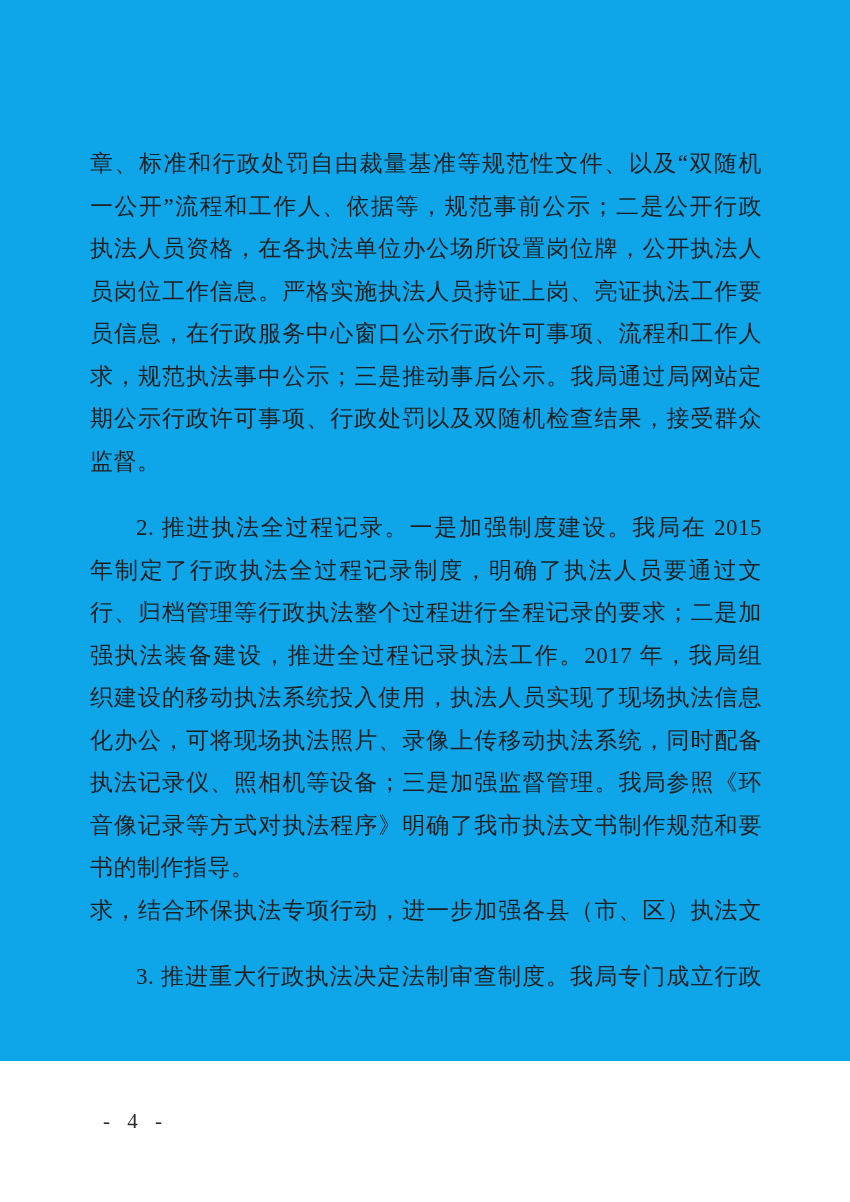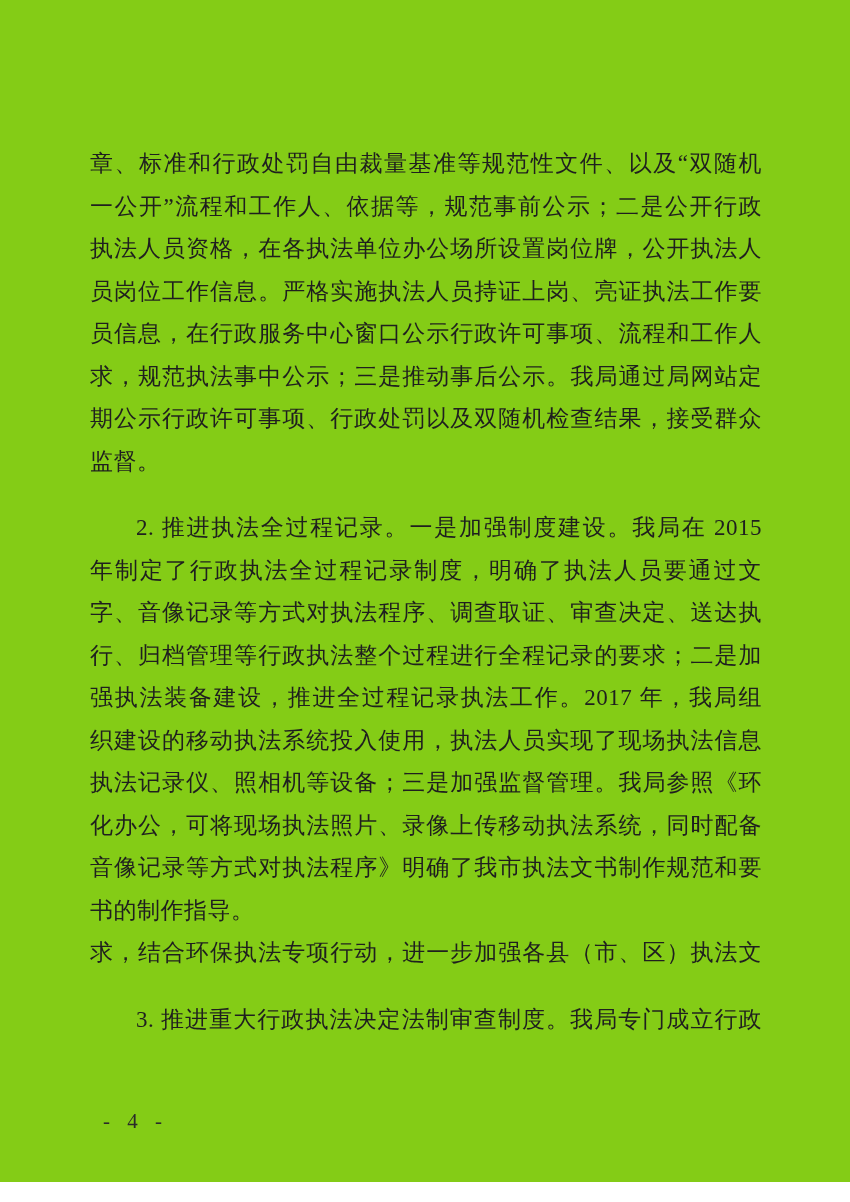--- a/index.html
+++ b/index.html
@@ -11,22 +11,22 @@
     height: 1202px;
     background: #ffffff;
     font-family: "Liberation Serif", serif;
     position: relative;
     overflow: hidden;
   }
   .sheet {
     position: absolute;
     left: 0; top: 0;
     width: 850px;
-    height: 1182px;
-    background: #84cc16;
+    height: 1061px;
+    background: #0ea5e9;
   }
   .content {
     position: absolute;
     left: 90px;
     top: 143px;
     width: 672px;
     color: #1f1f1f;
   }
   .para {
     margin: 0 0 17px 0;
@@ -69,26 +69,25 @@
         <div class="line flush"><span class="">执法人员资格，在各执法单位办公场所设置岗位牌，公开执法人</span></div>
         <div class="line flush"><span class="">员岗位工作信息。严格实施执法人员持证上岗、亮证执法工作要</span></div>
         <div class="line flush"><span class="">员信息，在行政服务中心窗口公示行政许可事项、流程和工作人</span></div>
         <div class="line flush"><span class="">求，规范执法事中公示；</span><span class="bold">三是</span><span class="">推动事后公示。我局通过局网站定</span></div>
         <div class="line flush"><span class="">期公示行政许可事项、行政处罚以及双随机检查结果，接受群众</span></div>
         <div class="line"><span class="">监督。</span></div>
       </div>
       <div class="para">
         <div class="line flush indent"><span class="">2. 推进执法全过程记录。</span><span class="bold">一是</span><span class="">加强制度建设。我局在 2015</span></div>
         <div class="line flush"><span class="">年制定了行政执法全过程记录制度，明确了执法人员要通过文</span></div>
-        <div class="line flush"><span class="">字、音像记录等方式对执法程序、调查取证、审查决定、送达执</span></div>
         <div class="line flush"><span class="">行、归档管理等行政执法整个过程进行全程记录的要求；</span><span class="bold">二是</span><span class="">加</span></div>
         <div class="line flush"><span class="">强执法装备建设，推进全过程记录执法工作。2017 年，我局组</span></div>
         <div class="line flush"><span class="">织建设的移动执法系统投入使用，执法人员实现了现场执法信息</span></div>
+        <div class="line flush"><span class="">化办公，可将现场执法照片、录像上传移动执法系统，同时配备</span></div>
         <div class="line flush"><span class="">执法记录仪、照相机等设备；</span><span class="bold">三是</span><span class="">加强监督管理。我局参照《环</span></div>
-        <div class="line flush"><span class="">化办公，可将现场执法照片、录像上传移动执法系统，同时配备</span></div>
         <div class="line flush"><span class="">音像记录等方式对执法程序》明确了我市执法文书制作规范和要</span></div>
         <div class="line"><span class="">书的制作指导。</span></div>
         <div class="line flush"><span class="">求，结合环保执法专项行动，进一步加强各县（市、区）执法文</span></div>
       </div>
       <div class="para">
         <div class="line flush indent"><span class="">3. 推进重大行政执法决定法制审查制度。我局专门成立行政</span></div>
       </div>
     </div>
   <div class="pageno">- 4 -</div>
 </div>

